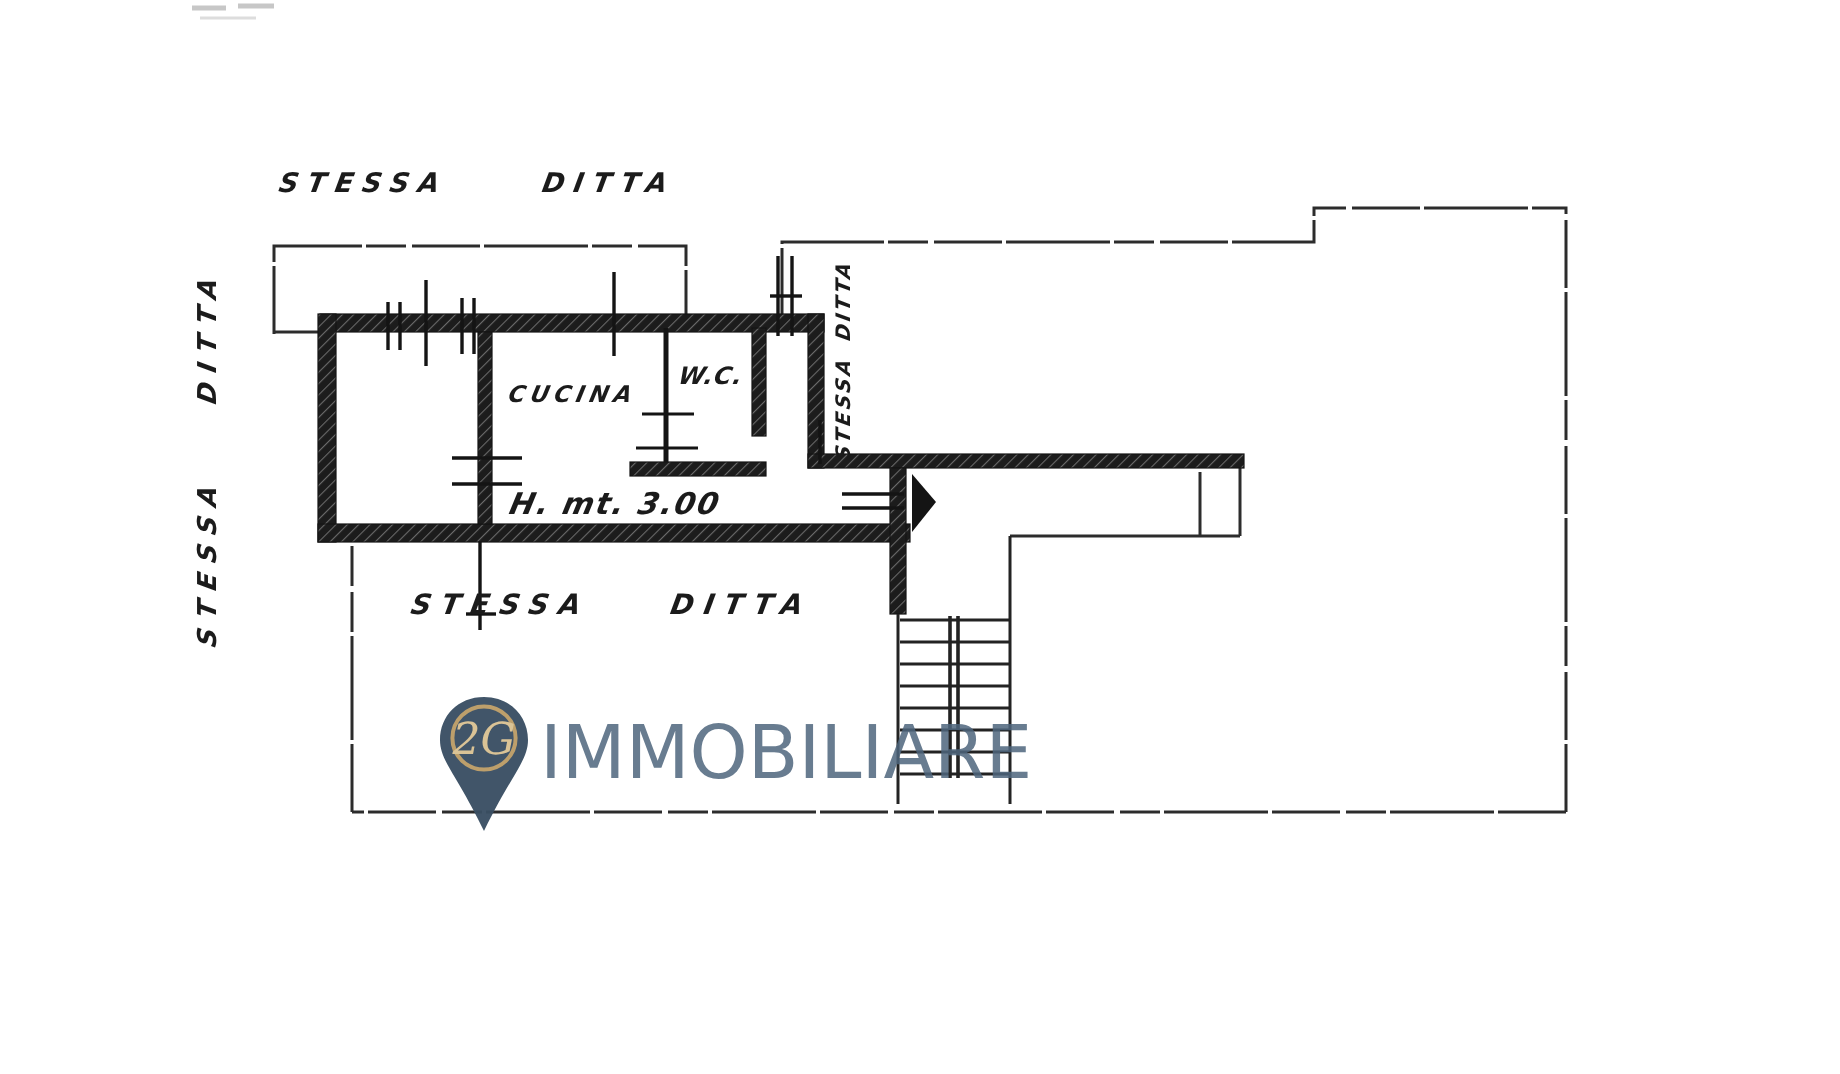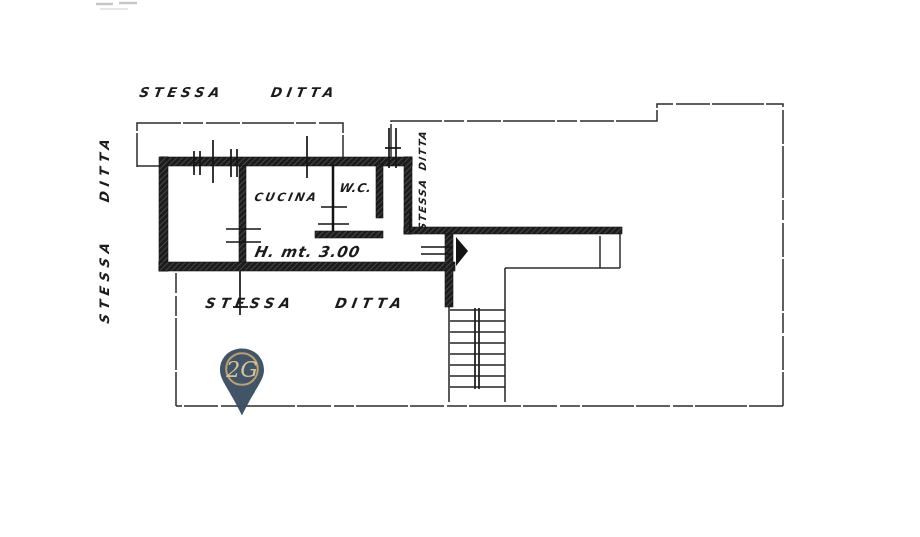--- a/index.html
+++ b/index.html
@@ -139,14 +139,15 @@
 
   <div class="hand lbl-cucina">CUCINA</div>
   <div class="hand lbl-wc">W.C.</div>
   <div class="hand lbl-h">H. mt. 3.00</div>
 
   <svg class="logo-pin" viewBox="0 0 48 70">
     <path d="M24,1.5 C11,1.5 2,11 2,23 C2,33.5 10.5,40.5 24,68.5 C37.5,40.5 46,33.5 46,23 C46,11 37,1.5 24,1.5 Z" fill="#3a4f63"></path>
     <circle cx="24" cy="22" r="15.8" fill="none" stroke-width="2" stroke="#bb9c66"></circle>
     <text x="24" y="30" text-anchor="middle" font-family="DejaVu Serif, serif" font-style="italic" font-size="22" fill="#d9c192">2G</text>
   </svg>
+  <div class="brand">IMMOBILIARE</div>
 
 </div>
 
 </body></html>

